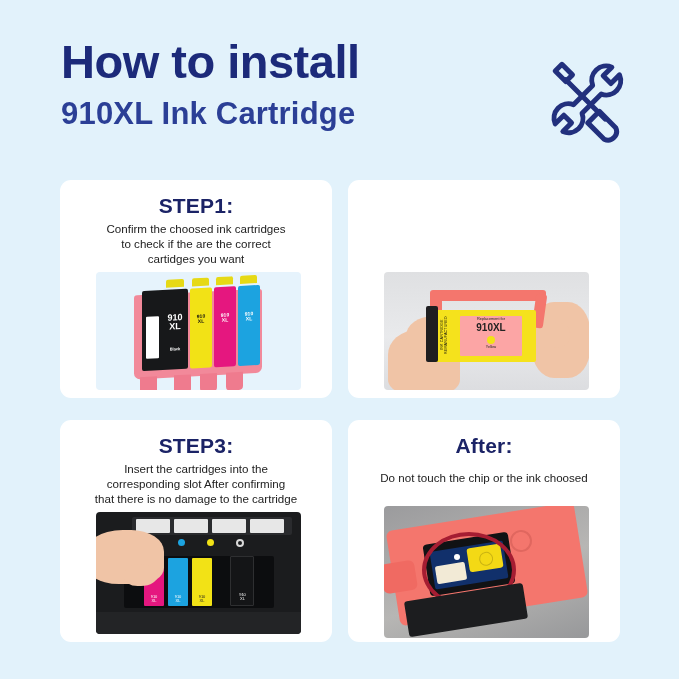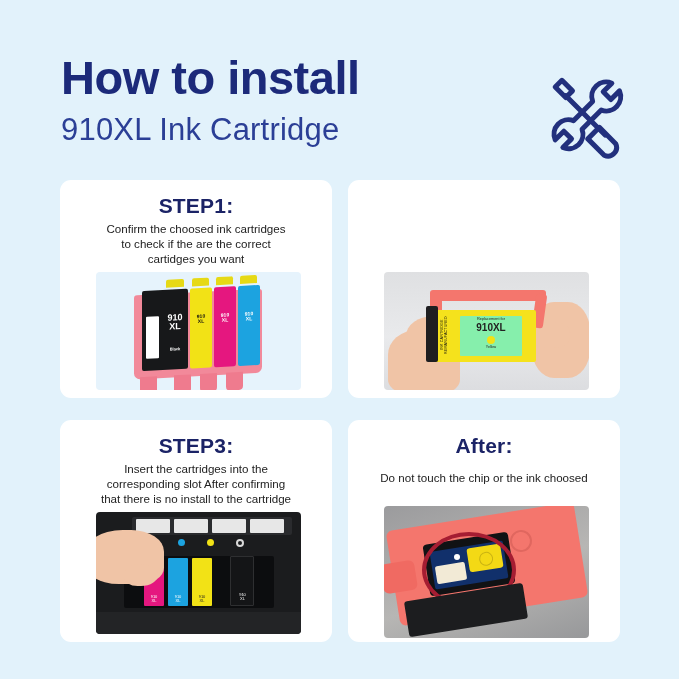--- a/index.html
+++ b/index.html
@@ -11,42 +11,42 @@
     height: 679px;
     background: #e2f2fb;
     font-family: "Liberation Sans", sans-serif;
     overflow: hidden;
     position: relative;
   }
 
   
   #header {
     position: absolute;
-    left: 0; top: 16px;
+    left: 0; top: 0;
     width: 679px;
     height: 170px;
   }
   #title-block {
     position: absolute;
     left: 61px;
     top: 38px;
     width: 430px;
   }
   #main-title {
     font-size: 47px;
     font-weight: bold;
     color: #1c2a7a;
     letter-spacing: -0.5px;
     line-height: 1.04;
     margin: 0;
     white-space: nowrap;
   }
   #sub-title {
     font-size: 31px;
-    font-weight: 400;
+    font-weight: 700;
     color: #2b3f96;
     letter-spacing: 0.2px;
     line-height: 1.2;
     margin: 8px 0 0 0;
     white-space: nowrap;
   }
   #tools-icon-wrap {
     position: absolute;
     left: 536px;
     top: 48px;
@@ -188,21 +188,21 @@
     background: #f4766d;
     border-radius: 3px;
   }
   .yellow-cart {
     position: absolute;
     background: #f5e21c;
     border-radius: 2px;
   }
   .white-lbl {
     position: absolute;
-    background: #86efac;
+    background: #fca5a5;
     border-radius: 1px;
     font-size: 4.5px;
     text-align: center;
     color: #222;
     line-height: 1.15;
     padding-top: 1px;
     box-sizing: border-box;
   }
   .printer-slot {
     position: absolute;
@@ -311,21 +311,21 @@
           <div style="font-size:3.6px;margin-top:1px;">Yellow</div>
         </div>
       </div>
     </div>
   </div>
 
   <div class="card">
     <div class="card-heading">STEP3:</div>
     <div class="card-body">Insert the cartridges into the
 corresponding slot After confirming
-that there is no install to the cartridge</div>
+that there is no damage to the cartridge</div>
 
     <div class="photo" id="photo-step3">
 
       <div style="position:absolute;left:36px;top:5px;width:160px;height:18px;background:#2a2b2e;border-radius:2px;"></div>
       <div style="position:absolute;left:40px;top:7px;width:34px;height:14px;background:#e7e7e7;border-radius:1px;"></div>
       <div style="position:absolute;left:78px;top:7px;width:34px;height:14px;background:#e7e7e7;border-radius:1px;"></div>
       <div style="position:absolute;left:116px;top:7px;width:34px;height:14px;background:#e7e7e7;border-radius:1px;"></div>
       <div style="position:absolute;left:154px;top:7px;width:34px;height:14px;background:#e7e7e7;border-radius:1px;"></div>
 
       <div style="position:absolute;left:53px;top:27px;width:7px;height:7px;border-radius:50%;background:#e5177f;"></div>

